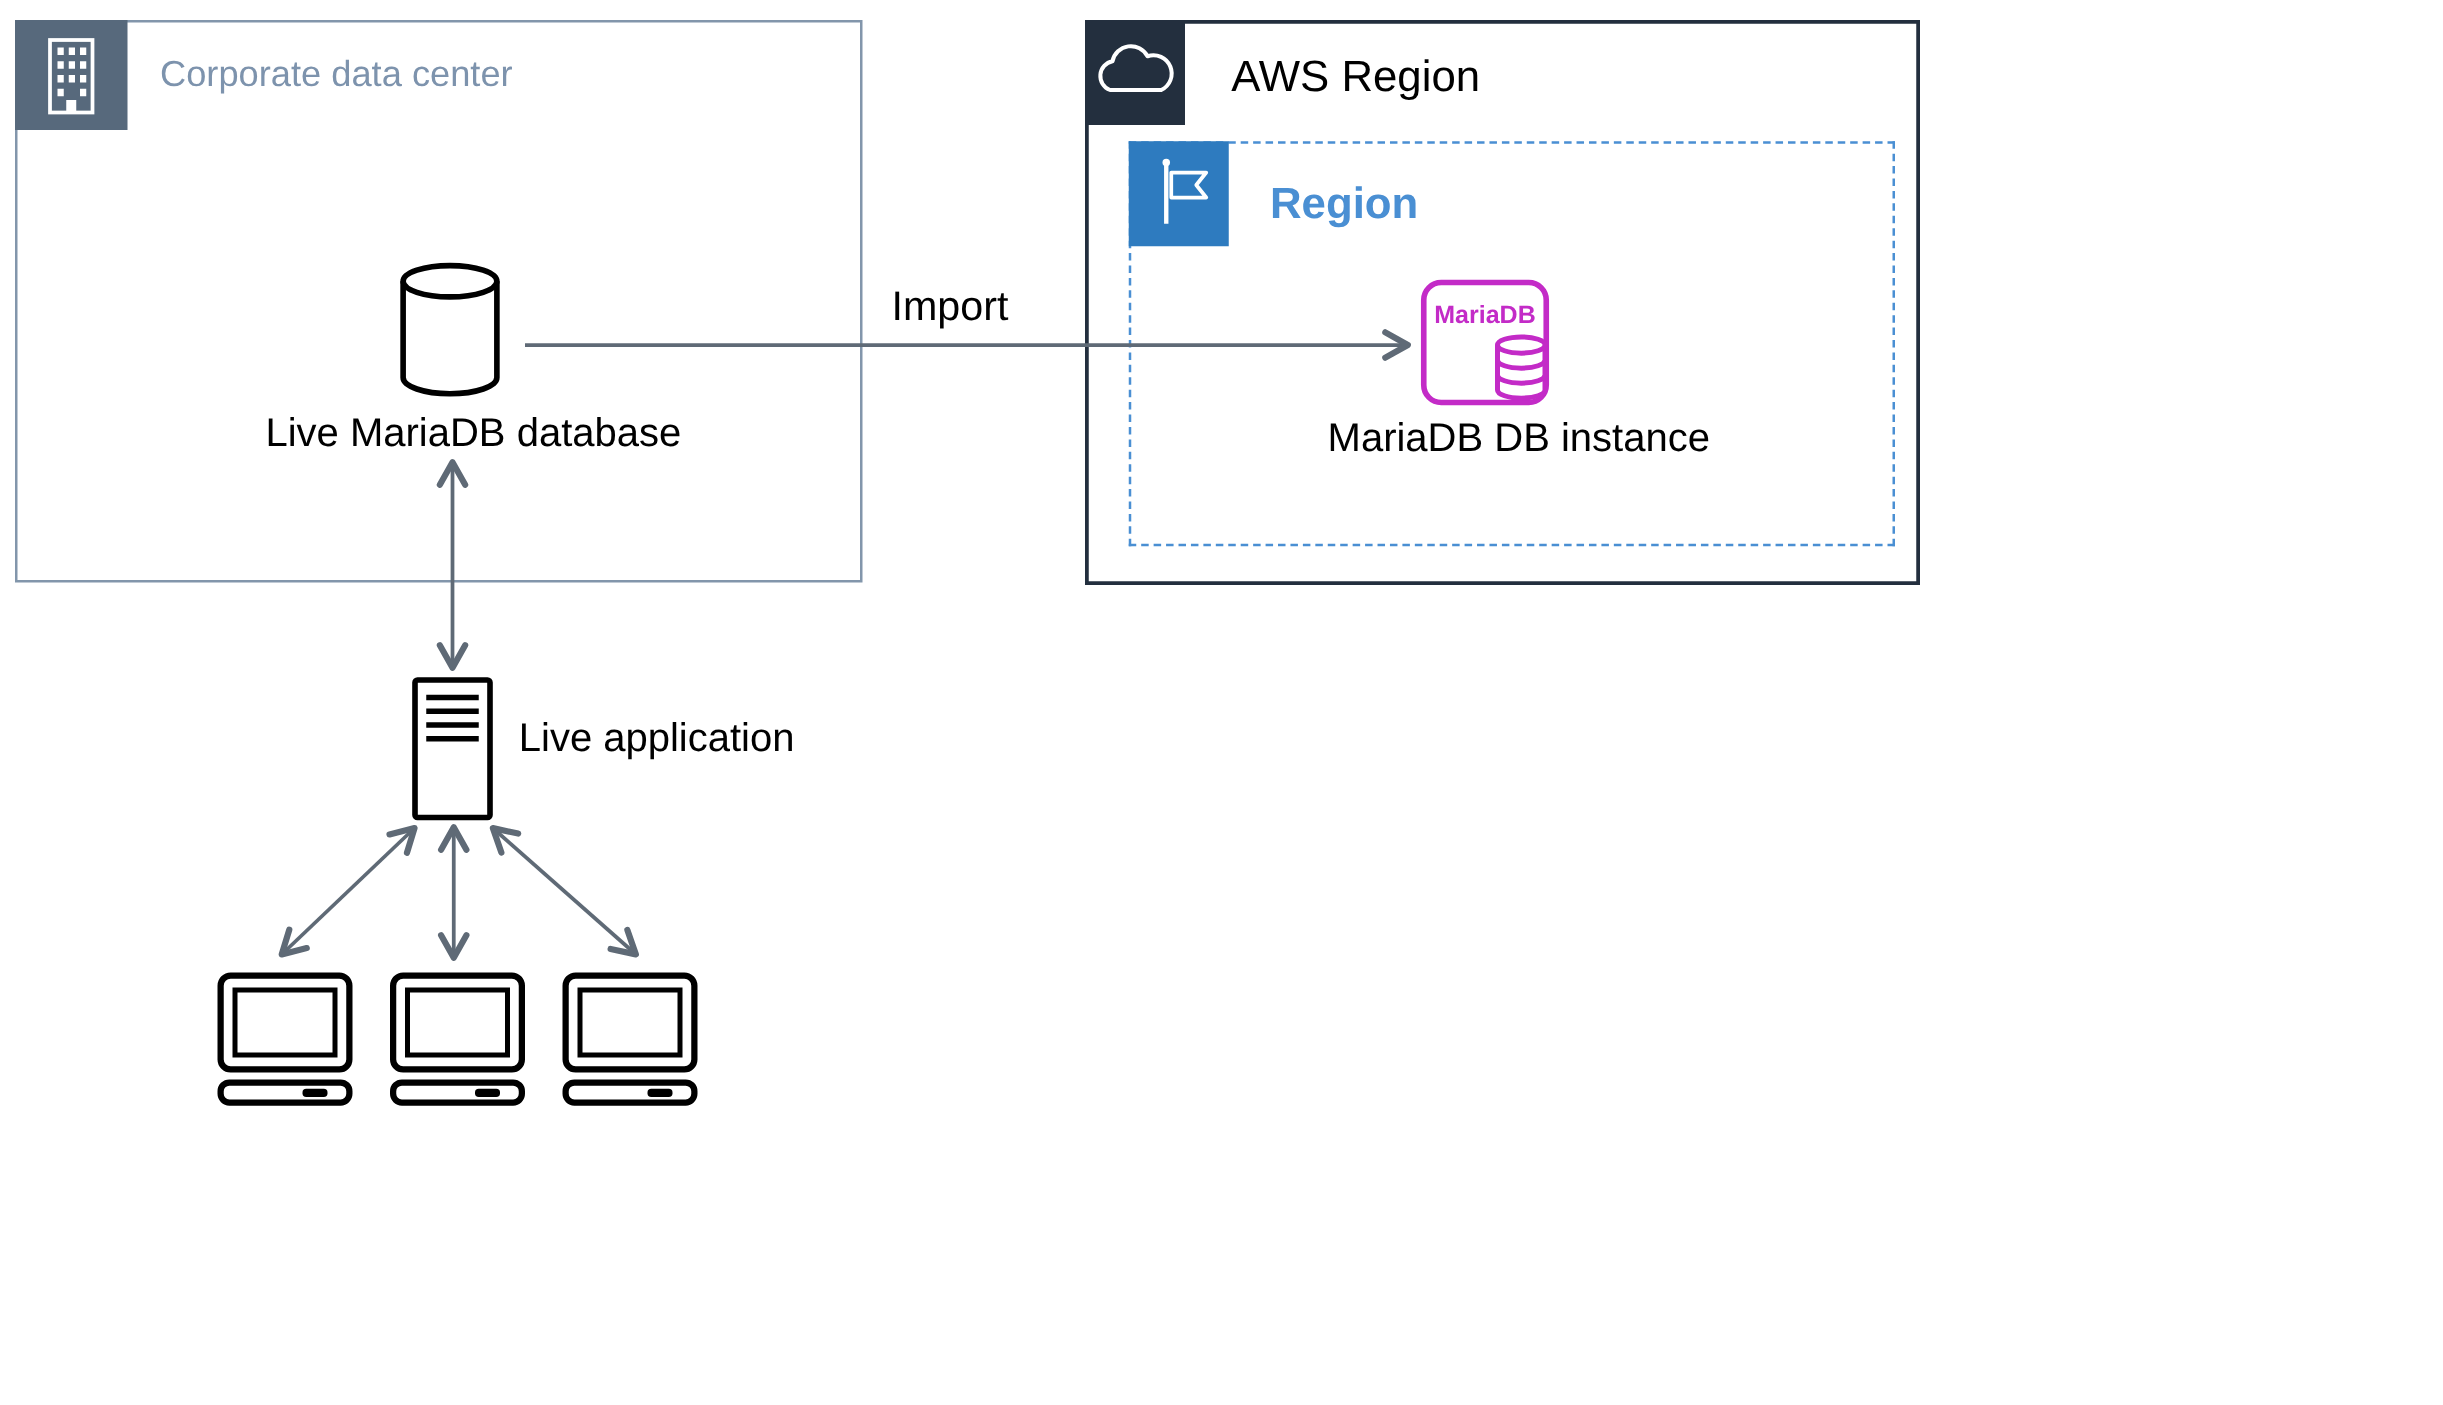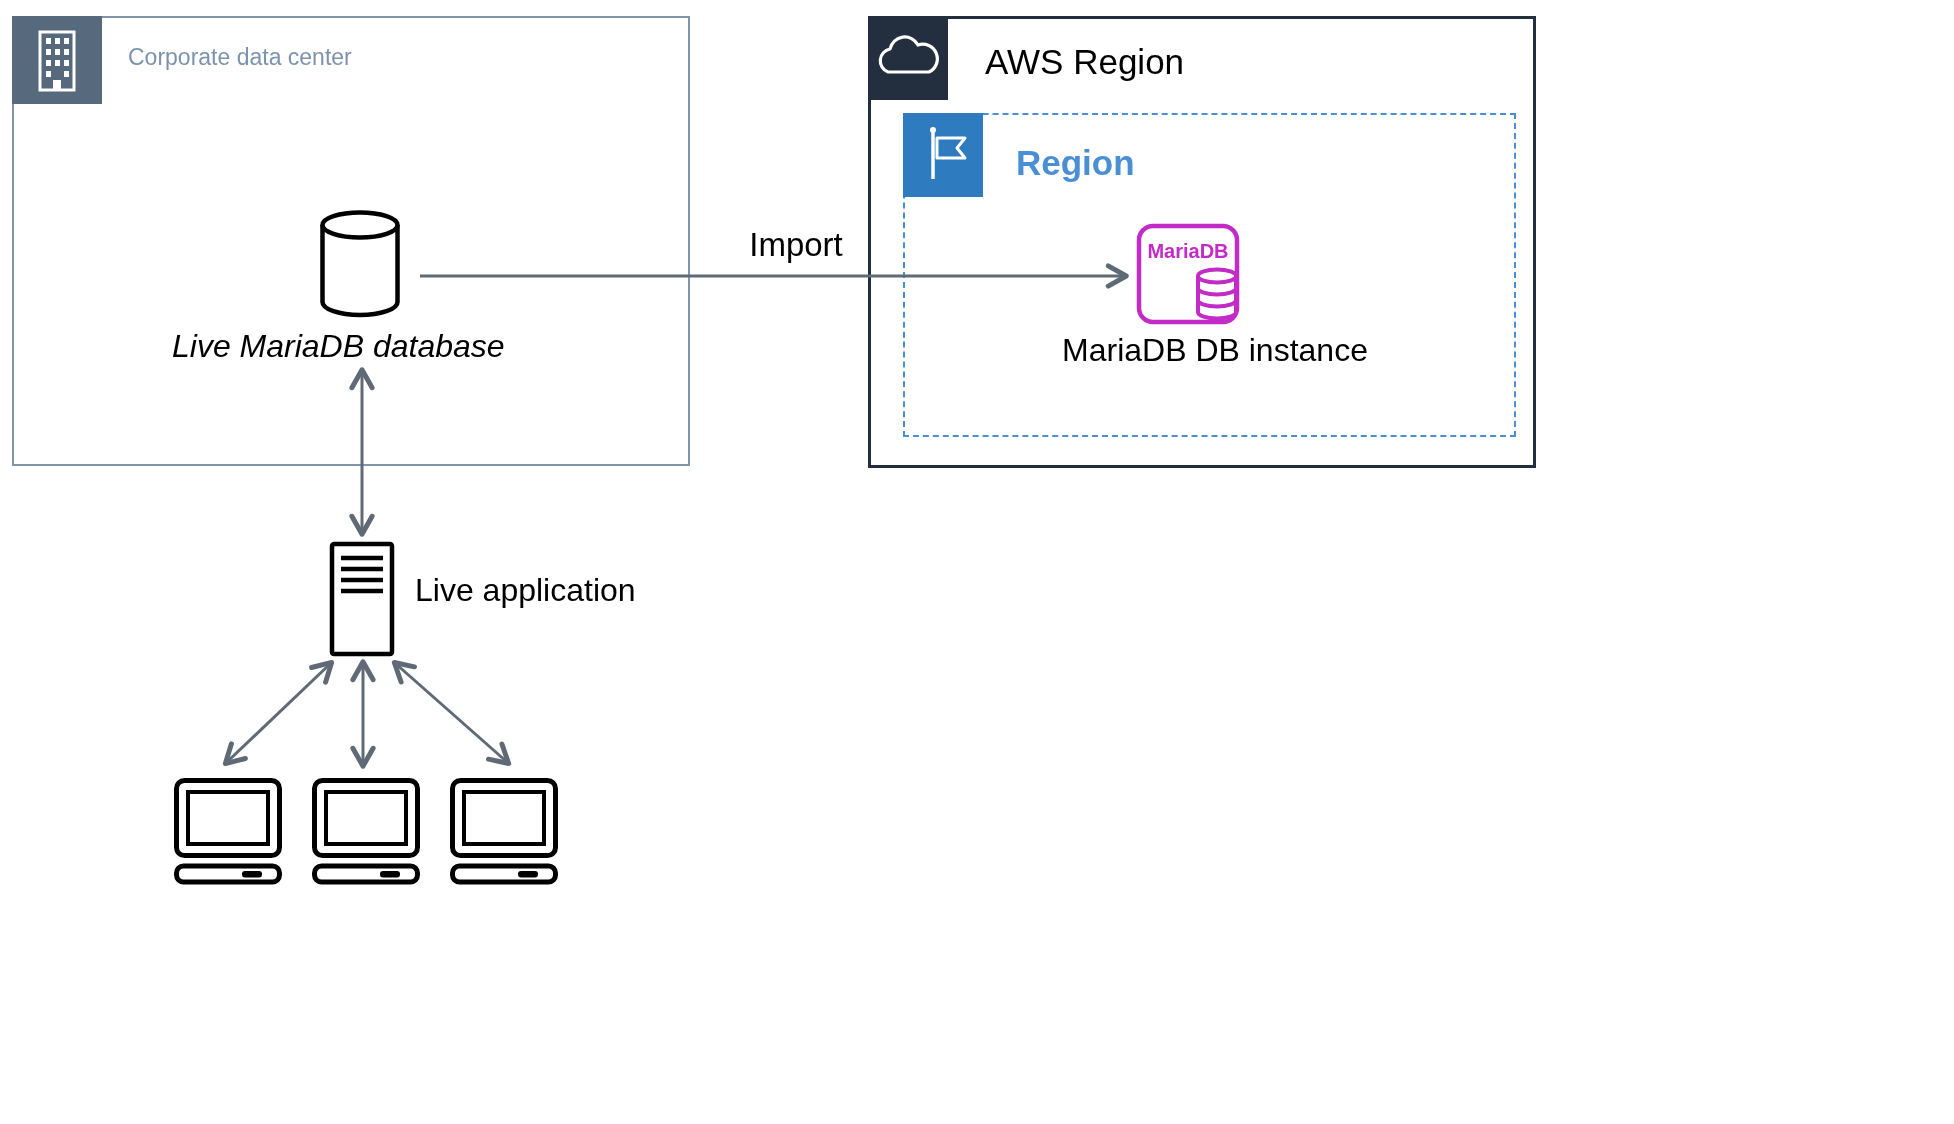--- a/index.html
+++ b/index.html
@@ -13,30 +13,30 @@
   .corporate-box { left:12px; top:16px; width:678px; height:450px; border:2px solid #8296ab; box-sizing:border-box; }
   .aws-box       { left:868px; top:16px; width:668px; height:452px; border:3px solid #232f3e; box-sizing:border-box; }
   .region-box    { left:903px; top:113px; width:613px; height:324px; border:2px dashed #4a8fd3; box-sizing:border-box; }
 
   
   .corporate-icon { left:12px;  top:16px;  width:90px; height:88px; background:#57697c; }
   .aws-icon       { left:868px; top:16px;  width:80px; height:84px; background:#232f3e; }
   .region-icon    { left:903px; top:113px; width:80px; height:84px; background:#2e7bbf; }
 
   
-  .corporate-title { left:128px; top:44px;  font-size:23px; color:#7d93ad; white-space:nowrap; }
+  .corporate-title { left:128px; top:44px;  font-size:29px; color:#7d93ad; white-space:nowrap; }
   .aws-title       { left:985px; top:42px;  font-size:35px; color:#000000; white-space:nowrap; }
   .region-title    { left:1016px; top:143px; font-size:35px; color:#4a8fd3; white-space:nowrap;font-weight:bold; }
 
   
   .db-icon        { left:318px;  top:208px; width:84px;  height:112px; }
-  .db-label       { left:172px;  top:328px; width:360px; text-align:left; font-size:32px; color:#000;font-style:italic; }
+  .db-label       { left:185px;  top:328px; width:360px; text-align:right; font-size:32px; color:#000; }
   .mariadb-icon   { left:1135px; top:222px; width:106px; height:104px; }
   .mariadb-label  { left:1040px; top:332px; width:350px; text-align:center; font-size:32px; color:#000; }
-  .import-label   { left:716px;  top:226px; width:160px; text-align:center; font-size:33px; color:#000; }
+  .import-label   { left:680px;  top:226px; width:160px; text-align:center; font-size:33px; color:#000; }
   .app-icon       { left:329px;  top:541px; width:66px;  height:116px; }
   .app-label      { left:415px;  top:572px; font-size:32px; color:#000; white-space:nowrap; }
 
   .computer-1 { left:172px; top:776px; width:112px; height:110px; }
   .computer-2 { left:310px; top:776px; width:112px; height:110px; }
   .computer-3 { left:448px; top:776px; width:112px; height:110px; }
 
   #arrow-layer { left:0; top:0; width:1954px; height:1124px; pointer-events:none; }
   svg text { font-family:"Liberation Sans", sans-serif; }
 </style>

